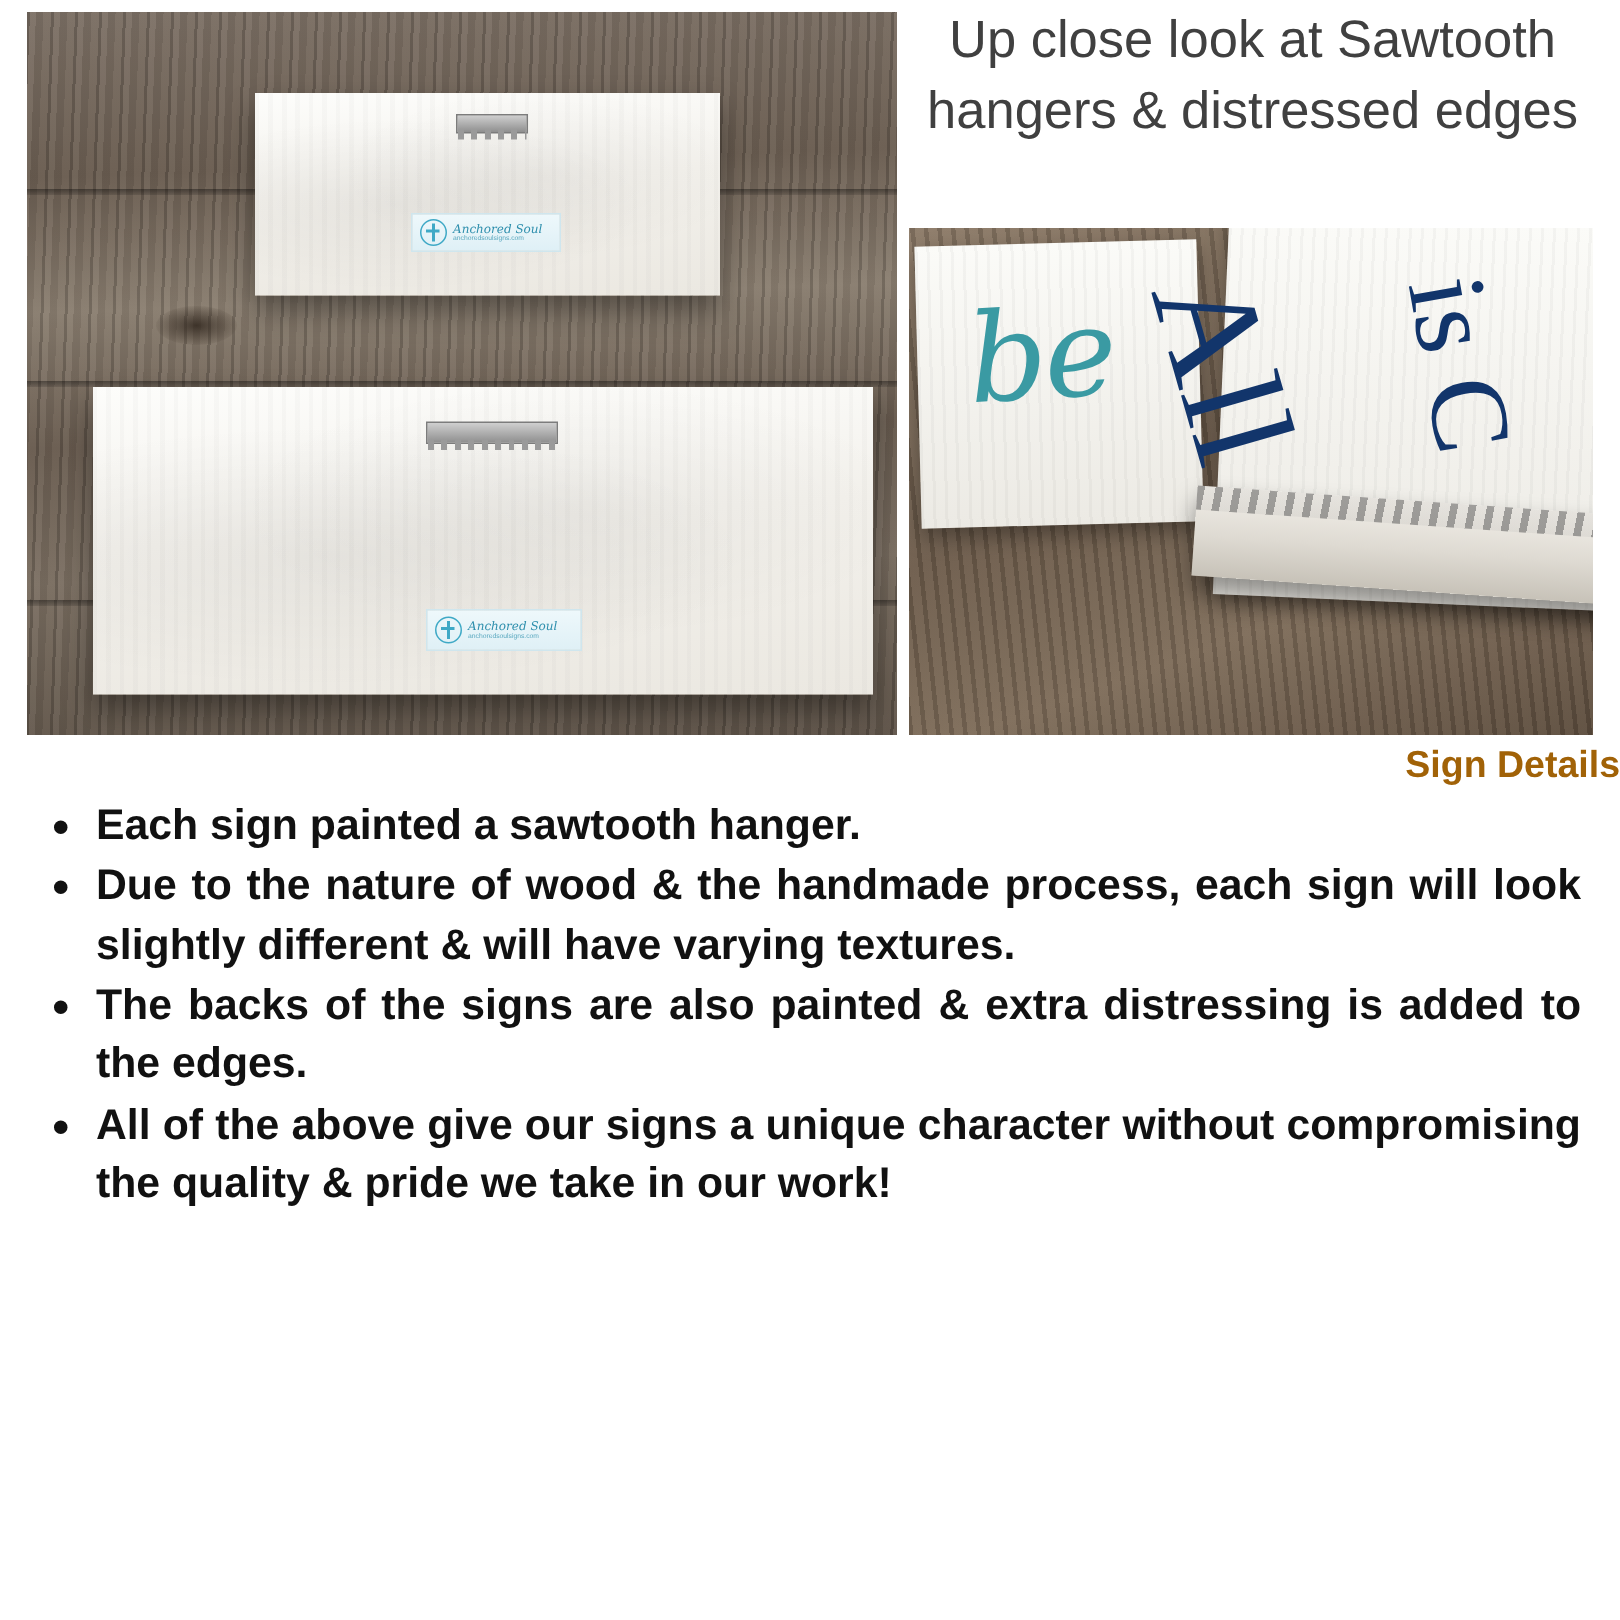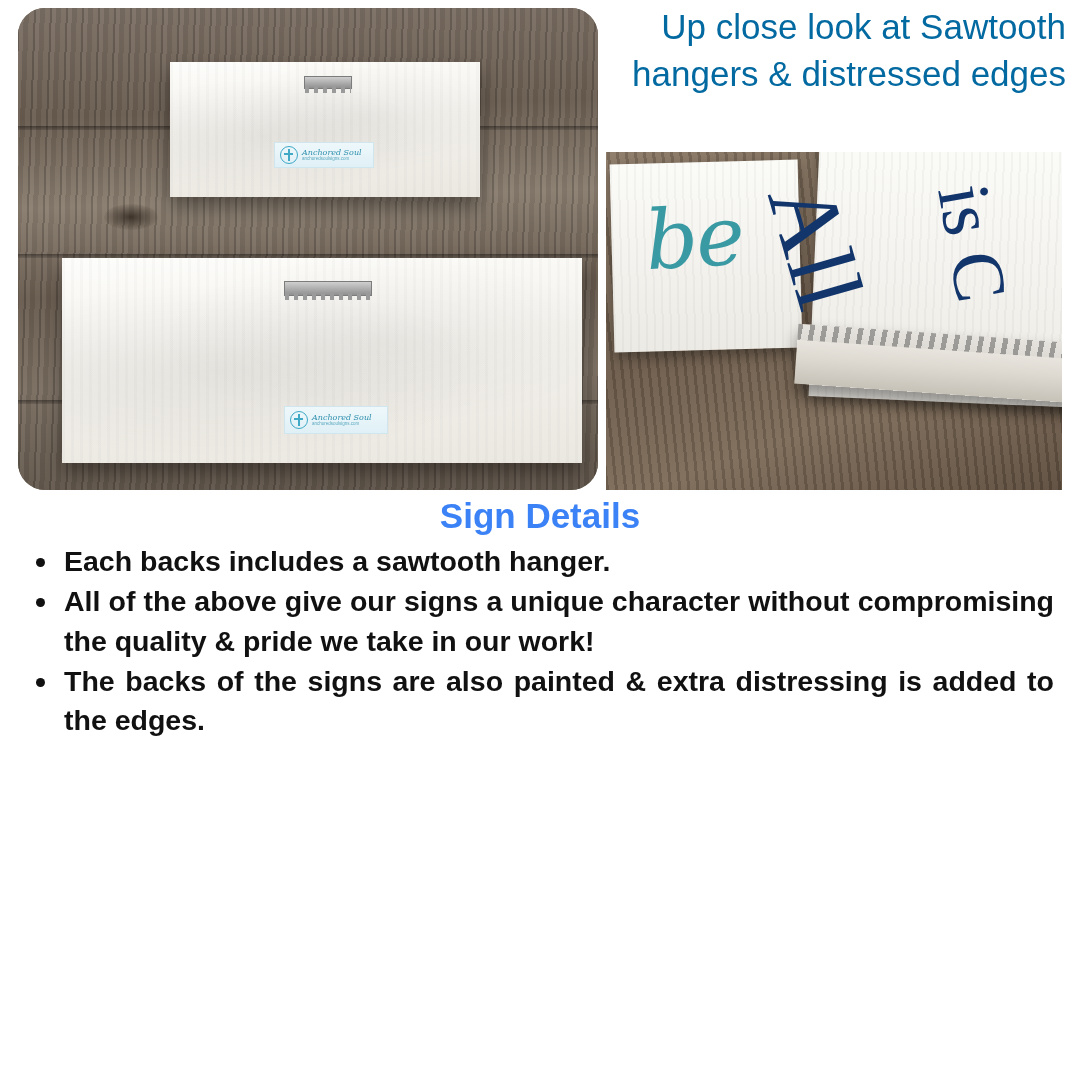--- a/index.html
+++ b/index.html
@@ -28,21 +28,20 @@
 
   
   .photo-left {
     position: absolute;
     left: 18px;
     top: 8px;
     width: 580px;
     height: 482px;
     overflow: hidden;
     background: #6d6054;
-    border-radius: 27px;
   }
   .wood-bg {
     position: absolute;
     inset: 0;
     background:
       repeating-linear-gradient(92deg,
         rgba(0,0,0,0.16) 0px, rgba(0,0,0,0.16) 2px,
         rgba(255,255,255,0.045) 2px, rgba(255,255,255,0.045) 6px,
         rgba(0,0,0,0.07) 6px, rgba(0,0,0,0.07) 11px,
         rgba(255,255,255,0.02) 11px, rgba(255,255,255,0.02) 16px),
@@ -259,39 +258,39 @@
     transform-origin: left top;
     white-space: nowrap;
   }
 
   
   .headline {
     position: absolute;
     left: 604px;
     top: 4px;
     width: 462px;
-    text-align: right;
+    text-align: center;
     font-size: 35px;
     line-height: 1.34;
-    color: #0369a1;
+    color: #404040;
     font-family: "Liberation Sans", sans-serif;
   }
 
   
   .details {
     position: absolute;
     left: 0;
     top: 492px;
     width: 1080px;
   }
   .details-title {
-    text-align: center;
-    font-size: 35px;
+    text-align: right;
+    font-size: 25px;
     font-weight: bold;
-    color: #3b82f6;
+    color: #a16207;
     margin: 4px 0 6px 0;
   }
   ul.bullets {
     list-style: none;
     margin: 0;
     padding: 0 26px 0 28px;
   }
   ul.bullets li {
     position: relative;
     font-size: 28.5px;
@@ -381,19 +380,20 @@
       <div class="board-edge">
         <div class="distress"></div>
       </div>
     </div>
 
   </div>
 
   <div class="details">
     <div class="details-title">Sign Details</div>
     <ul class="bullets">
-      <li>Each backs includes a sawtooth hanger.</li>
+      <li>Each sign painted a sawtooth hanger.</li>
+      <li>Due to the nature of wood &amp; the handmade process, each sign will look slightly different &amp; will have varying textures.</li>
+      <li>The backs of the signs are also painted &amp; extra distressing is added to the edges.</li>
       <li>All of the above give our signs a unique character without compromising the quality &amp; pride we take in our work!</li>
-      <li>The backs of the signs are also painted &amp; extra distressing is added to the edges.</li>
     </ul>
   </div>
 
 </div>
 
 </body></html>

